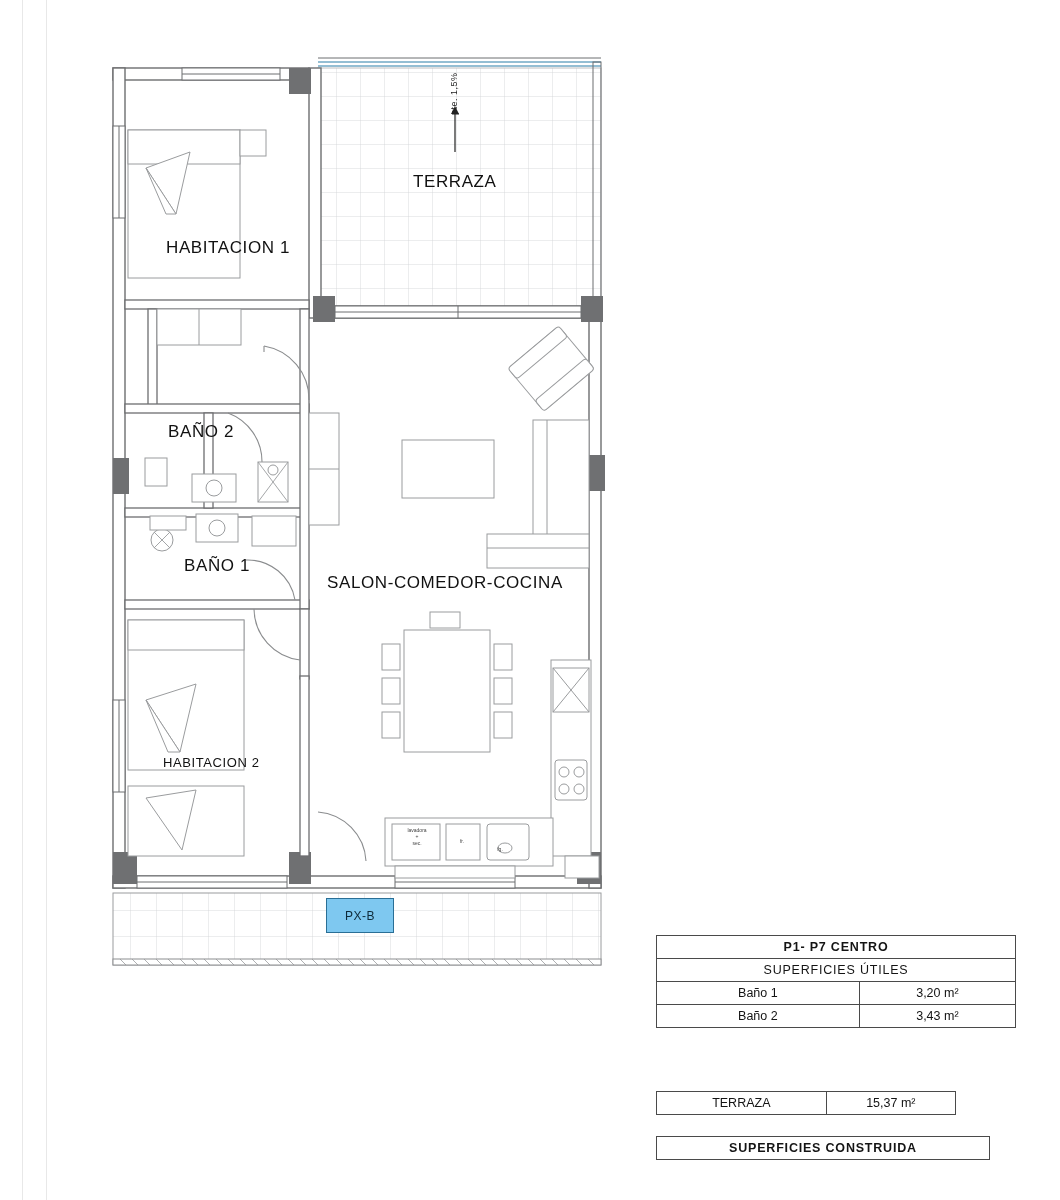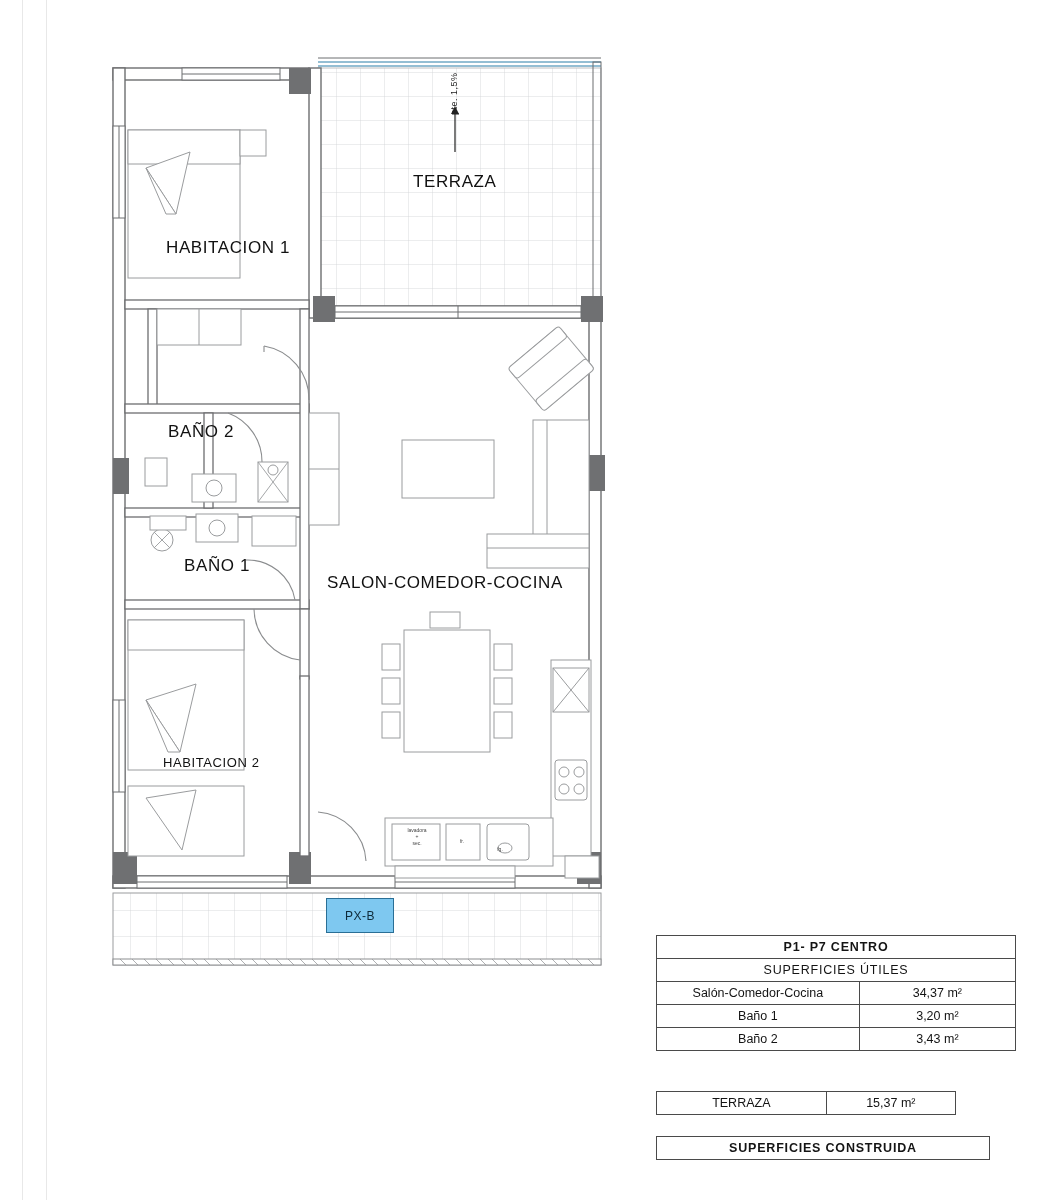--- a/index.html
+++ b/index.html
@@ -395,24 +395,20 @@
 
 <table class="tbl" id="tbl-utiles">
   <tbody>
     <tr>
       <td class="hdr" colspan="2">P1- P7 CENTRO</td>
     </tr>
     <tr>
       <td class="sub" colspan="2">SUPERFICIES ÚTILES</td>
     </tr>
     <tr>
-      <td class="name">Salón-Comedor-Cocina</td>
-      <td class="val">34,37 m²</td>
-    </tr>
-    <tr>
       <td class="name">Baño 1</td>
       <td class="val">3,20 m²</td>
     </tr>
     <tr>
       <td class="name">Baño 2</td>
       <td class="val">3,43 m²</td>
     </tr>
   </tbody>
 </table>
 

